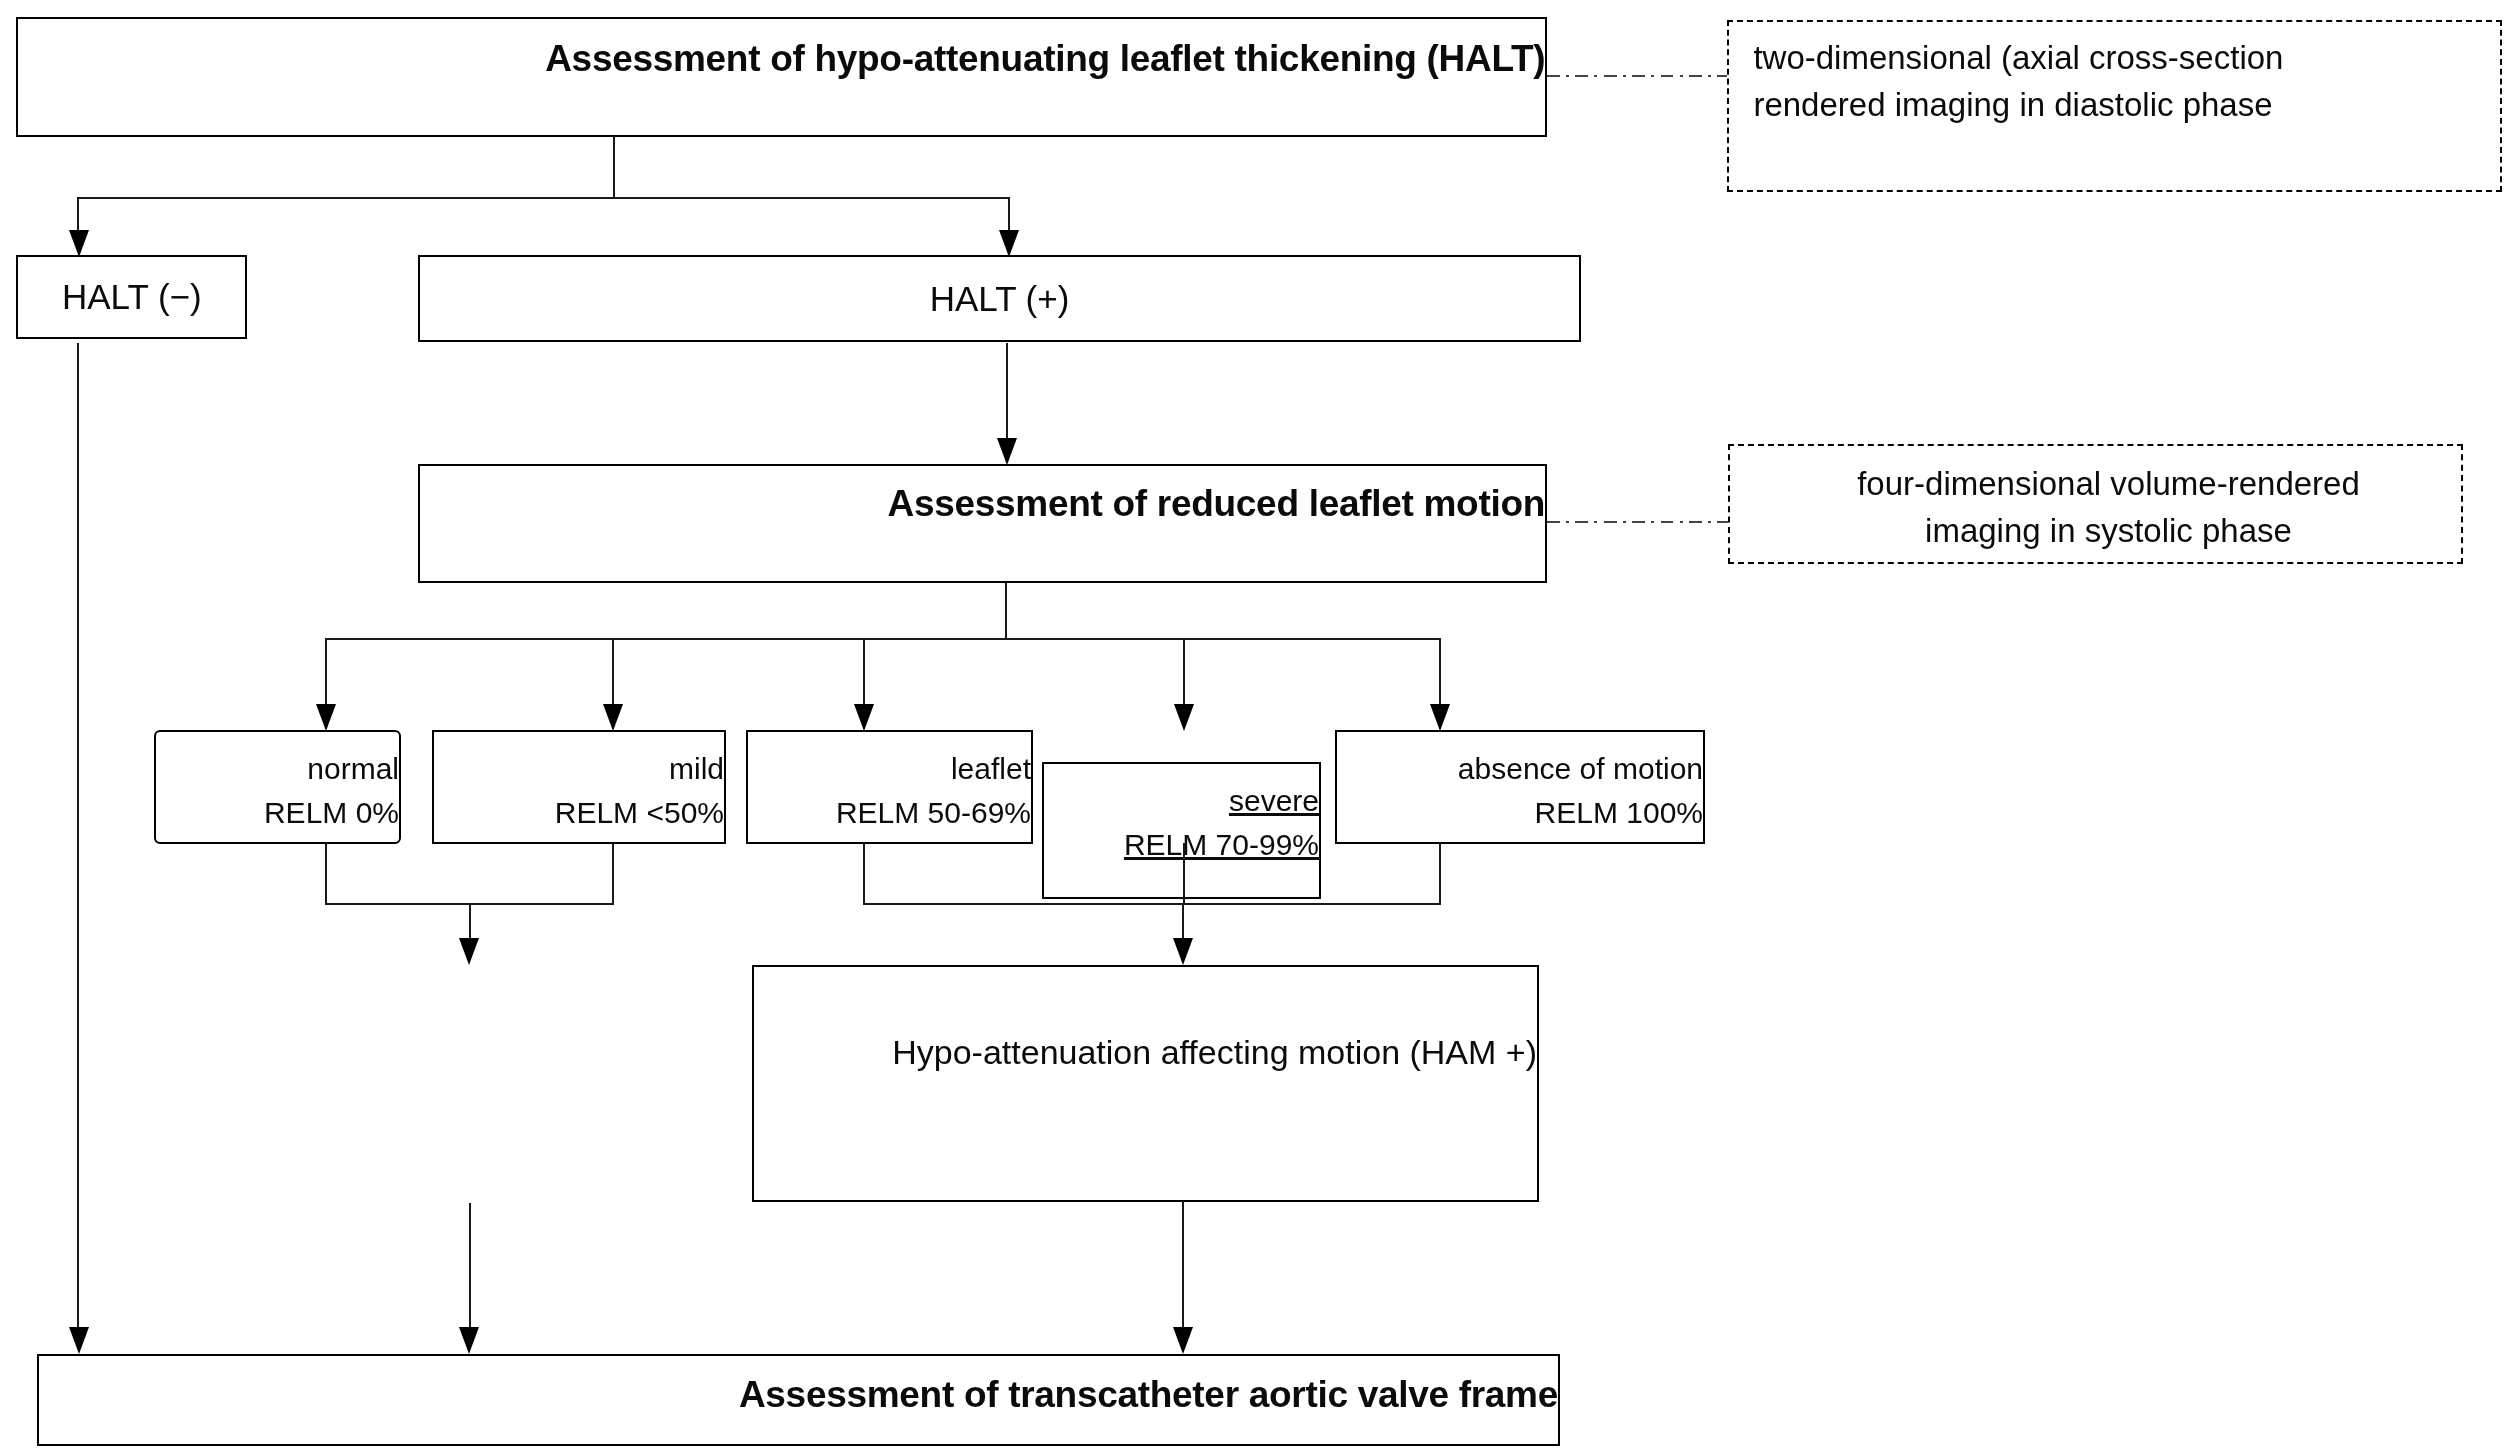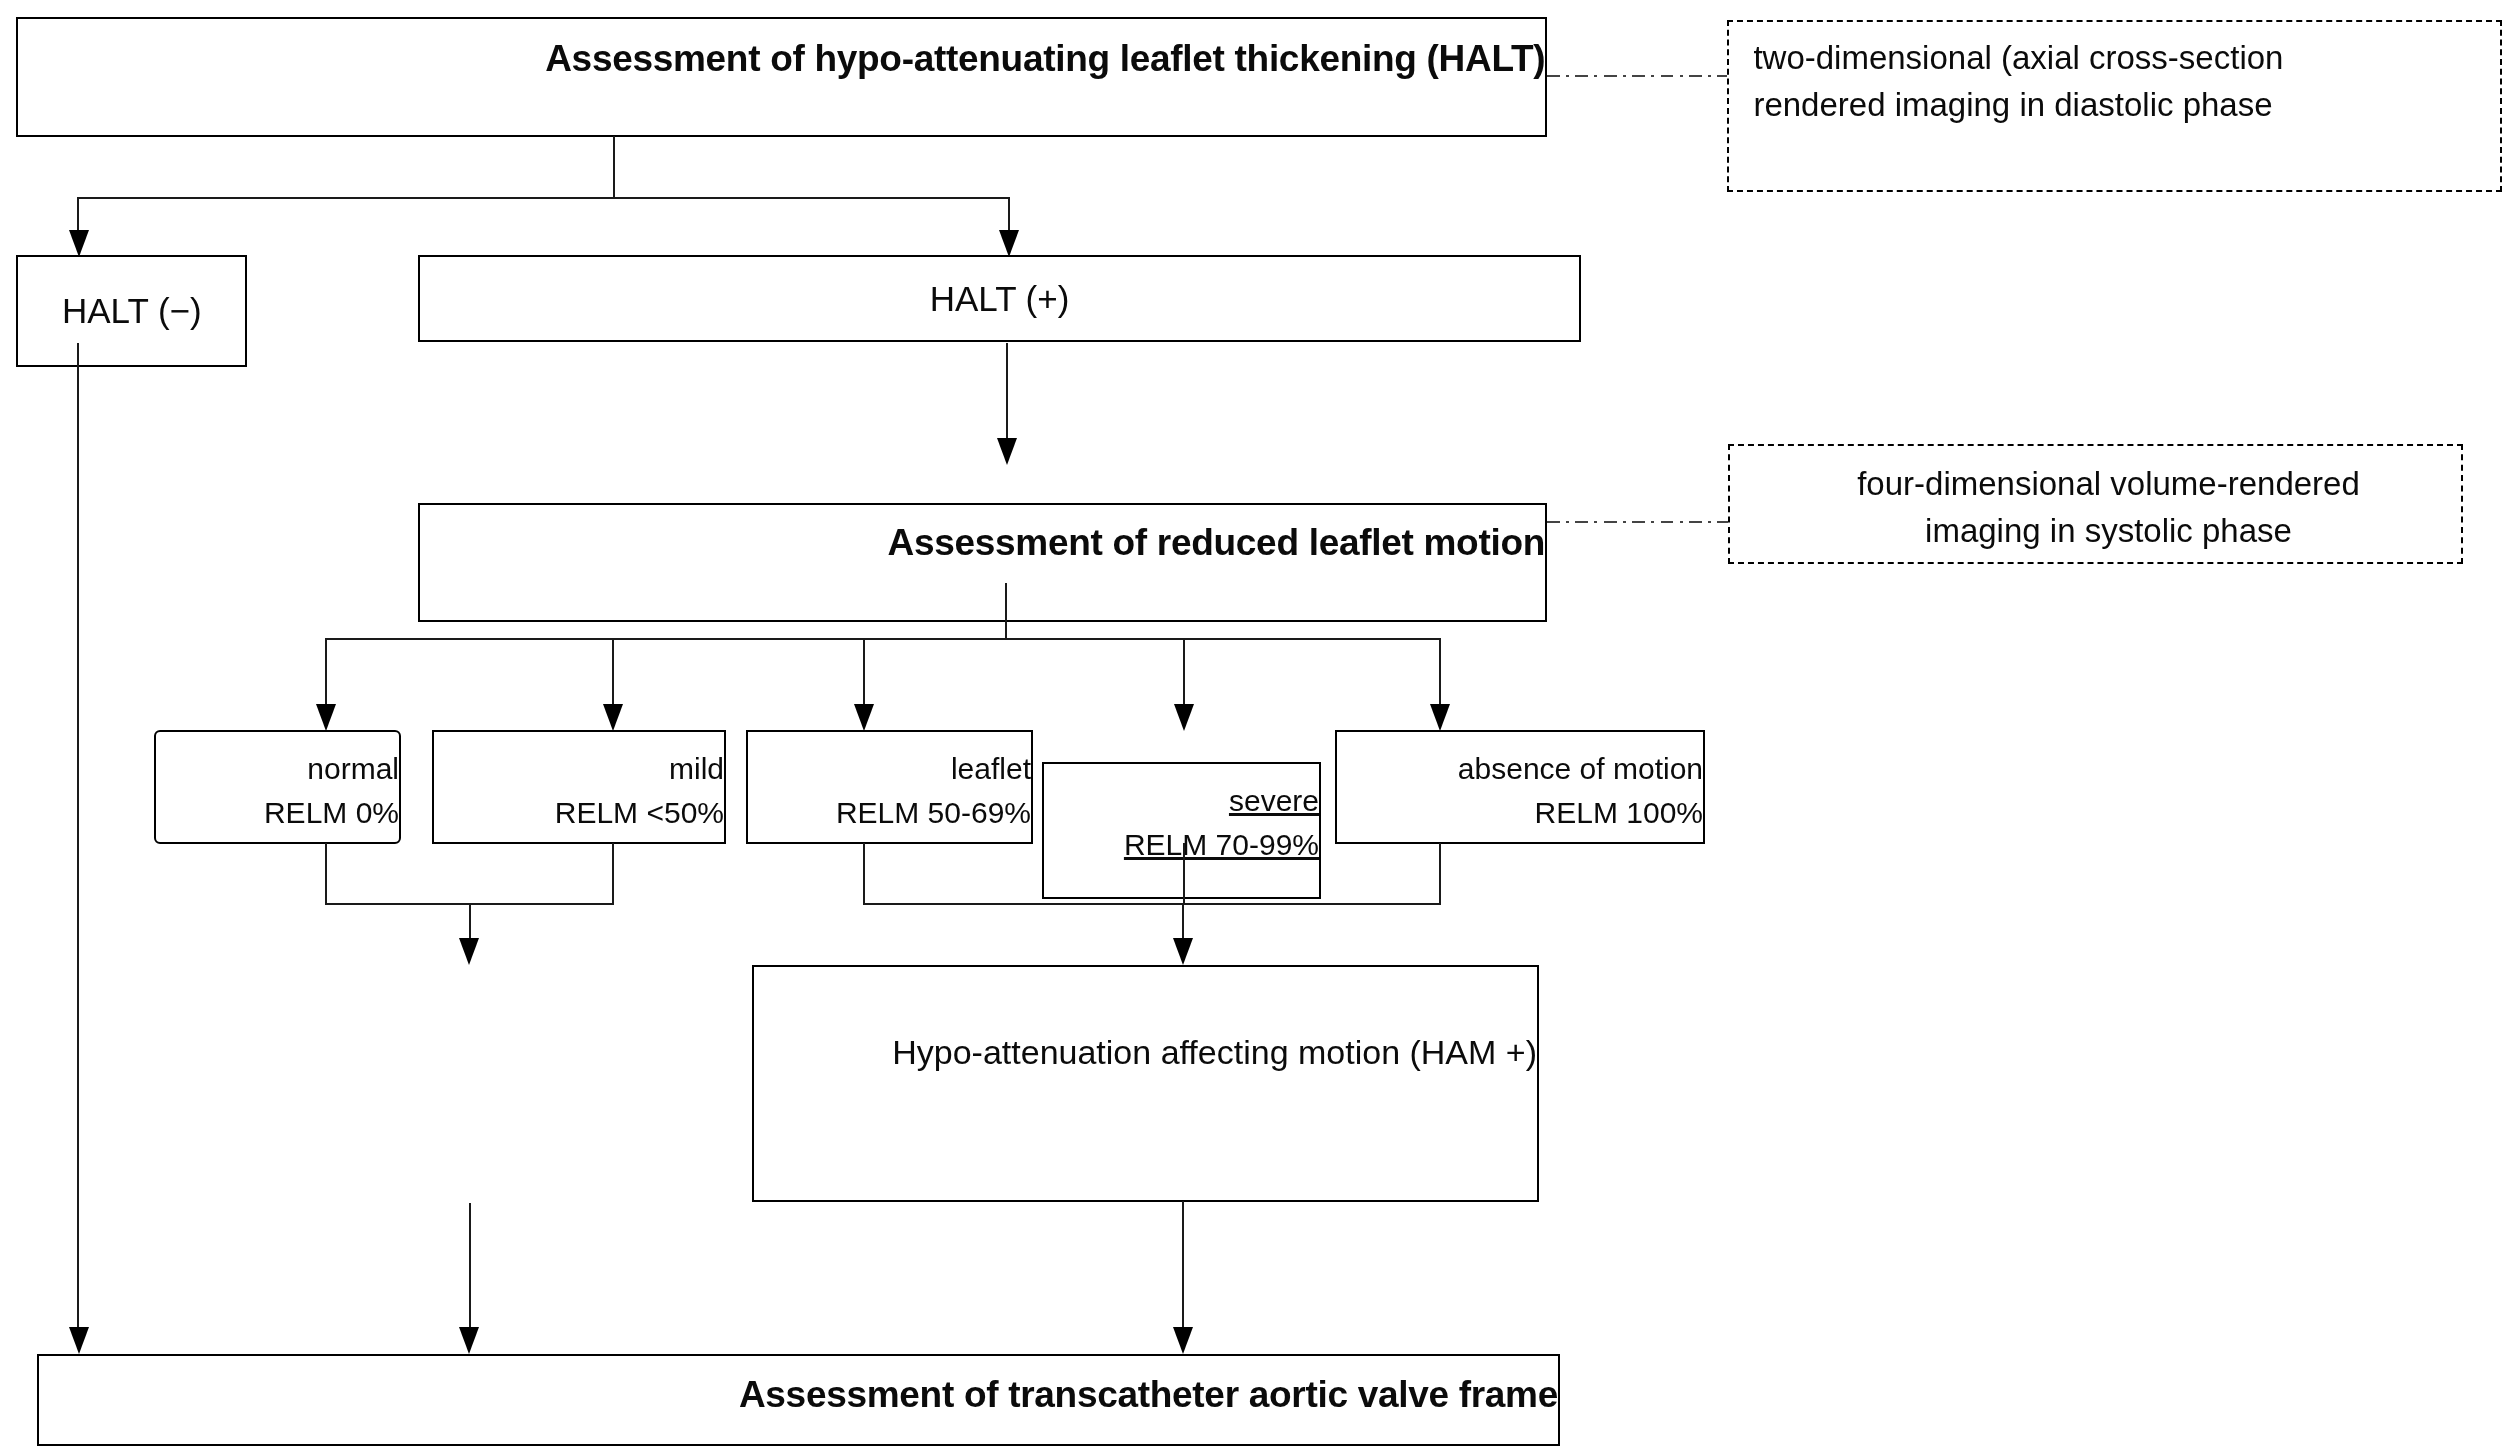--- a/index.html
+++ b/index.html
@@ -52,29 +52,29 @@
 
   <div class="box" style="left:16.3px;top:17px;width:1531px;height:120px;">
     <div class="title-text" style="padding-top:18.6px;">Assessment of hypo-attenuating leaflet thickening (HALT)</div>
   </div>
 
   <div class="box dashed note-box" style="left:1727px;top:20px;width:775px;height:172px;padding:11.6px 0 0 24.4px;">
     <div>two-dimensional (axial cross-section</div>
     <div>rendered imaging in diastolic phase</div>
   </div>
 
-  <div class="box plain-60 center-flex" style="left:16.3px;top:255px;width:231px;height:112px;">
+  <div class="box plain-60 center-flex" style="left:16.3px;top:255px;width:231px;height:84px;">
     <span>HALT (−)</span>
   </div>
 
   <div class="box plain-60 center-flex" style="left:418px;top:255px;width:1163px;height:87px;">
     <span>HALT (+)</span>
   </div>
 
-  <div class="box" style="left:418px;top:464px;width:1129px;height:119px;margin-top:39px;">
+  <div class="box" style="left:418px;top:464px;width:1129px;height:119px;">
     <div class="title-text" style="padding-top:17.4px;">Assessment of reduced leaflet motion</div>
   </div>
 
   <div class="box dashed note-box" style="left:1728px;top:444px;width:735px;height:120px;padding:14px 0 0 26px;text-align:center;">
     <div>four-dimensional volume-rendered</div>
     <div>imaging in systolic phase</div>
   </div>
 
   <div class="box relm-box" style="left:154px;top:730px;width:247px;height:114px;border-radius:6px;">
     <div>normal</div>

